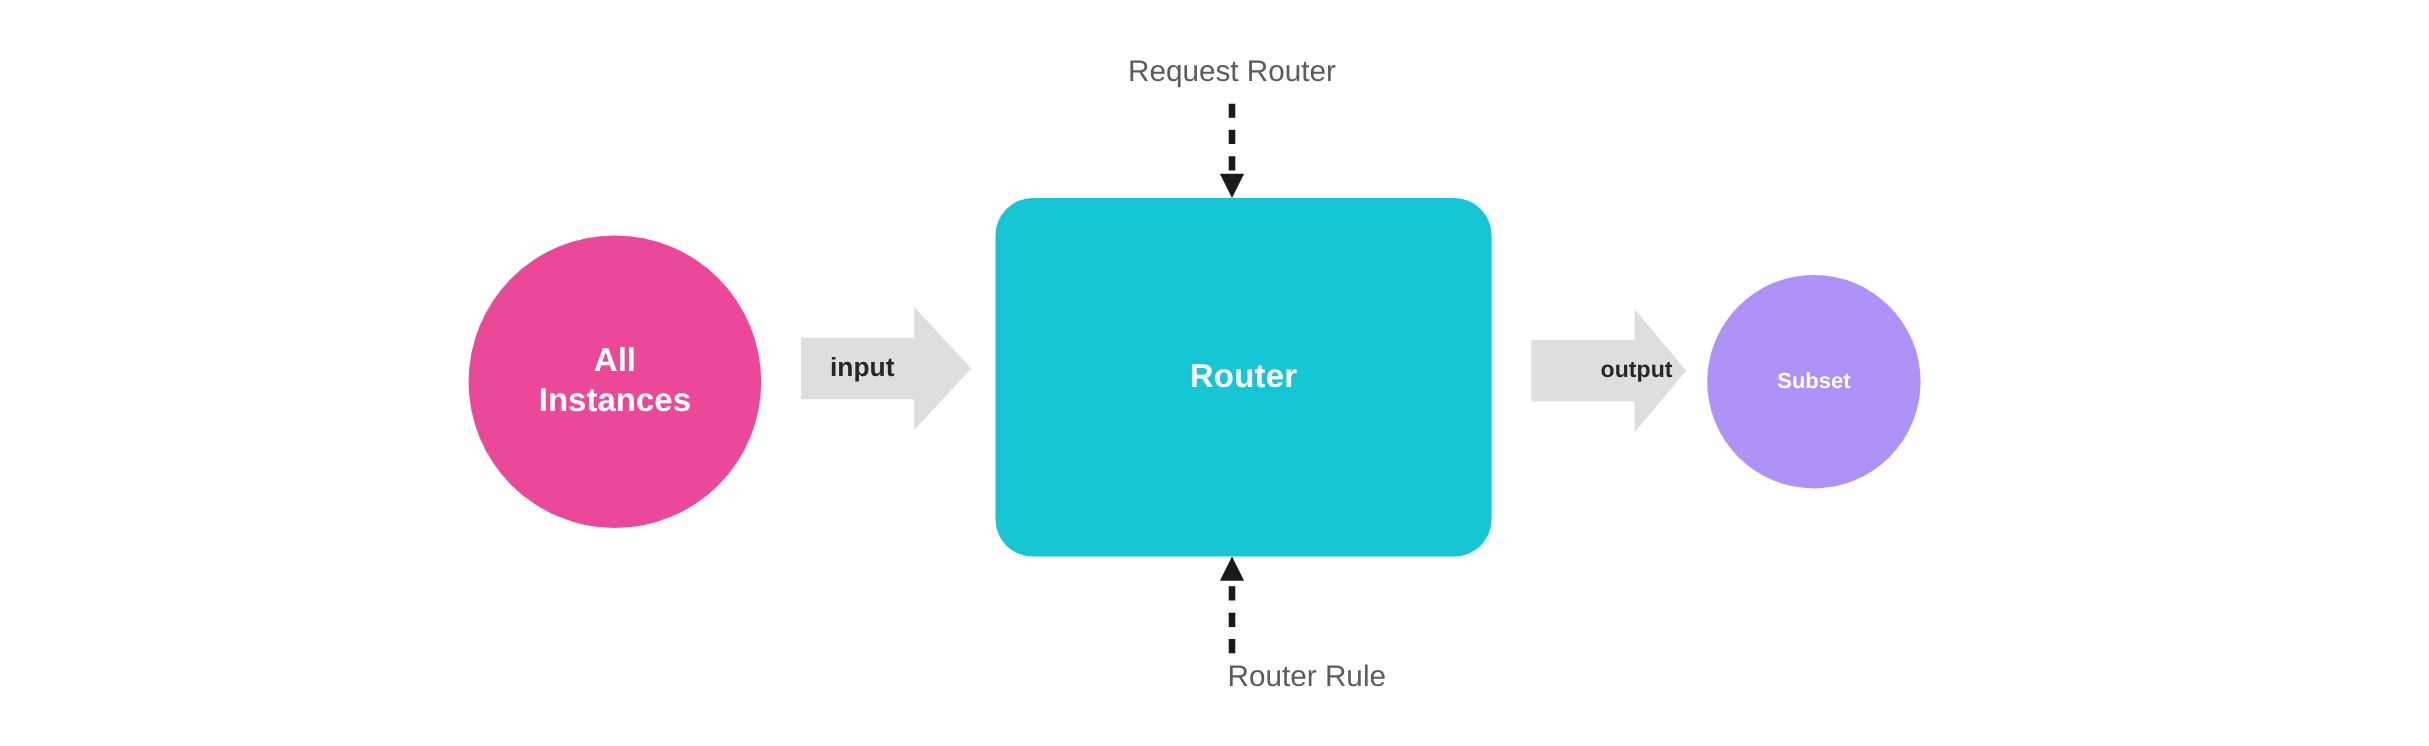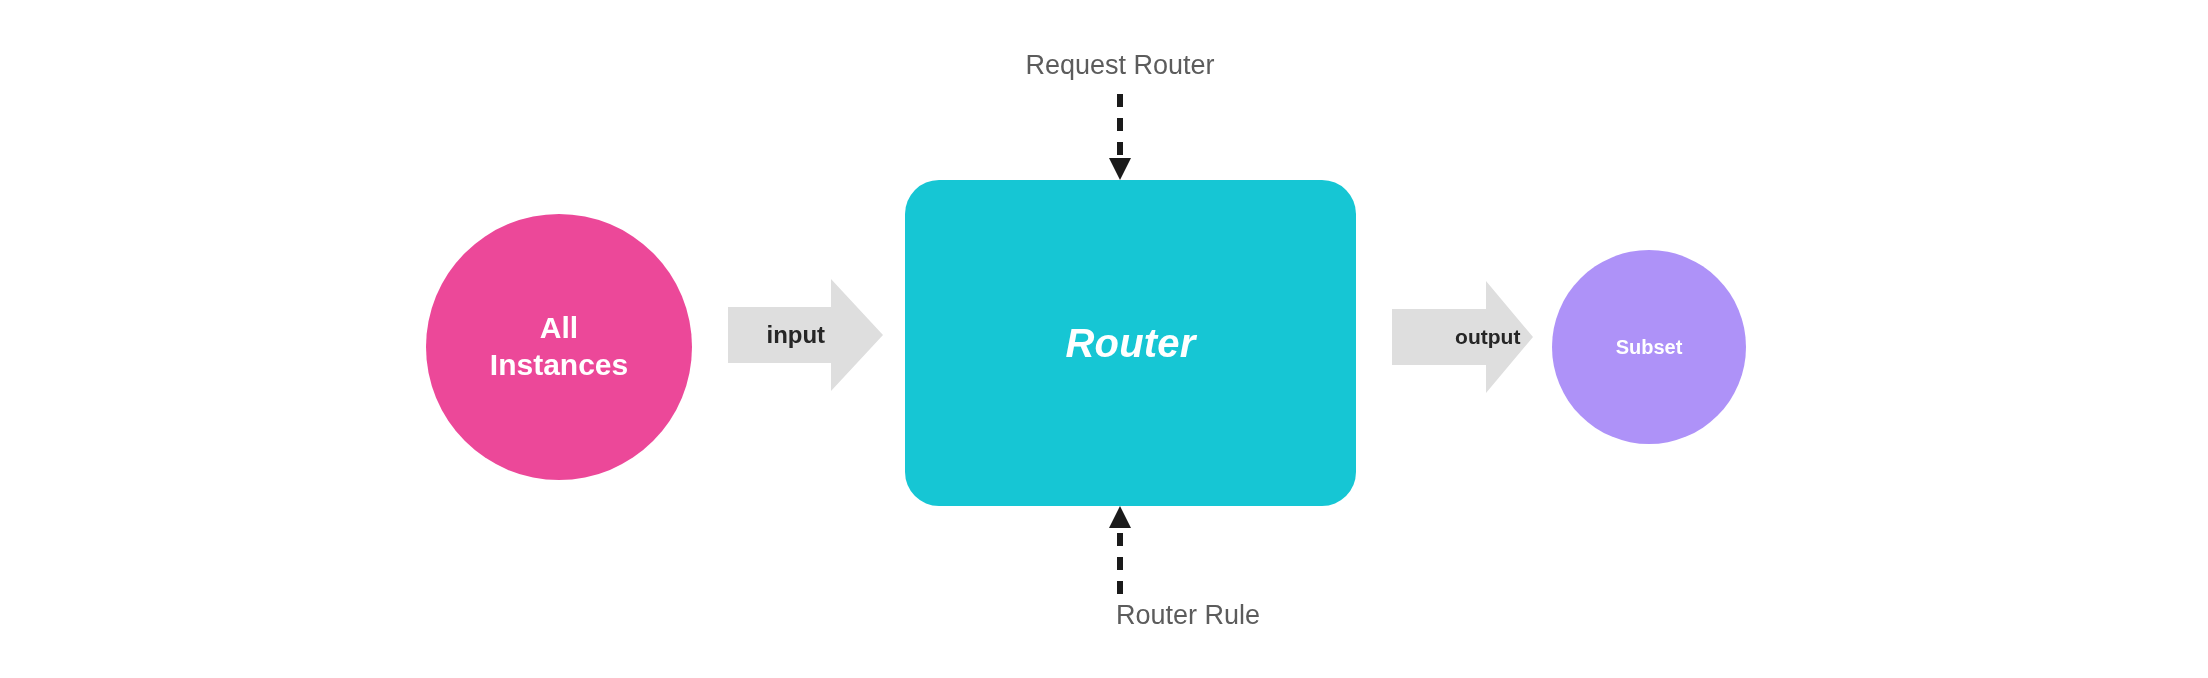--- a/index.html
+++ b/index.html
@@ -61,24 +61,23 @@
     width: 451px;
     height: 326px;
     background: #16C6D4;
     border-radius: 34px;
     display: flex;
     align-items: center;
     justify-content: center;
   }
   #router-label {
     color: #ffffff;
-    font-size: 40px;
+    font-size: 30px;
     font-weight: bold;
     letter-spacing: 0.2px;
-    font-style: italic;
   }
 
   
   .block-arrow {
     position: absolute;
   }
   .block-arrow svg {
     display: block;
     width: 100%;
     height: 100%;
@@ -95,21 +94,21 @@
     color: #262626;
     font-weight: bold;
     pointer-events: none;
   }
   #arrow-input {
     left: 728px;
     top: 279px;
     width: 155px;
     height: 112px;
   }
-  #arrow-input .block-arrow-label { font-size: 24px; margin-left: 12px; }
+  #arrow-input .block-arrow-label { font-size: 24px; }
   #arrow-output {
     left: 1392px;
     top: 281px;
     width: 141px;
     height: 112px;
   }
   #arrow-output .block-arrow-label { font-size: 21px; padding-left: 45px; }
 
   
   .dashed-connector {

